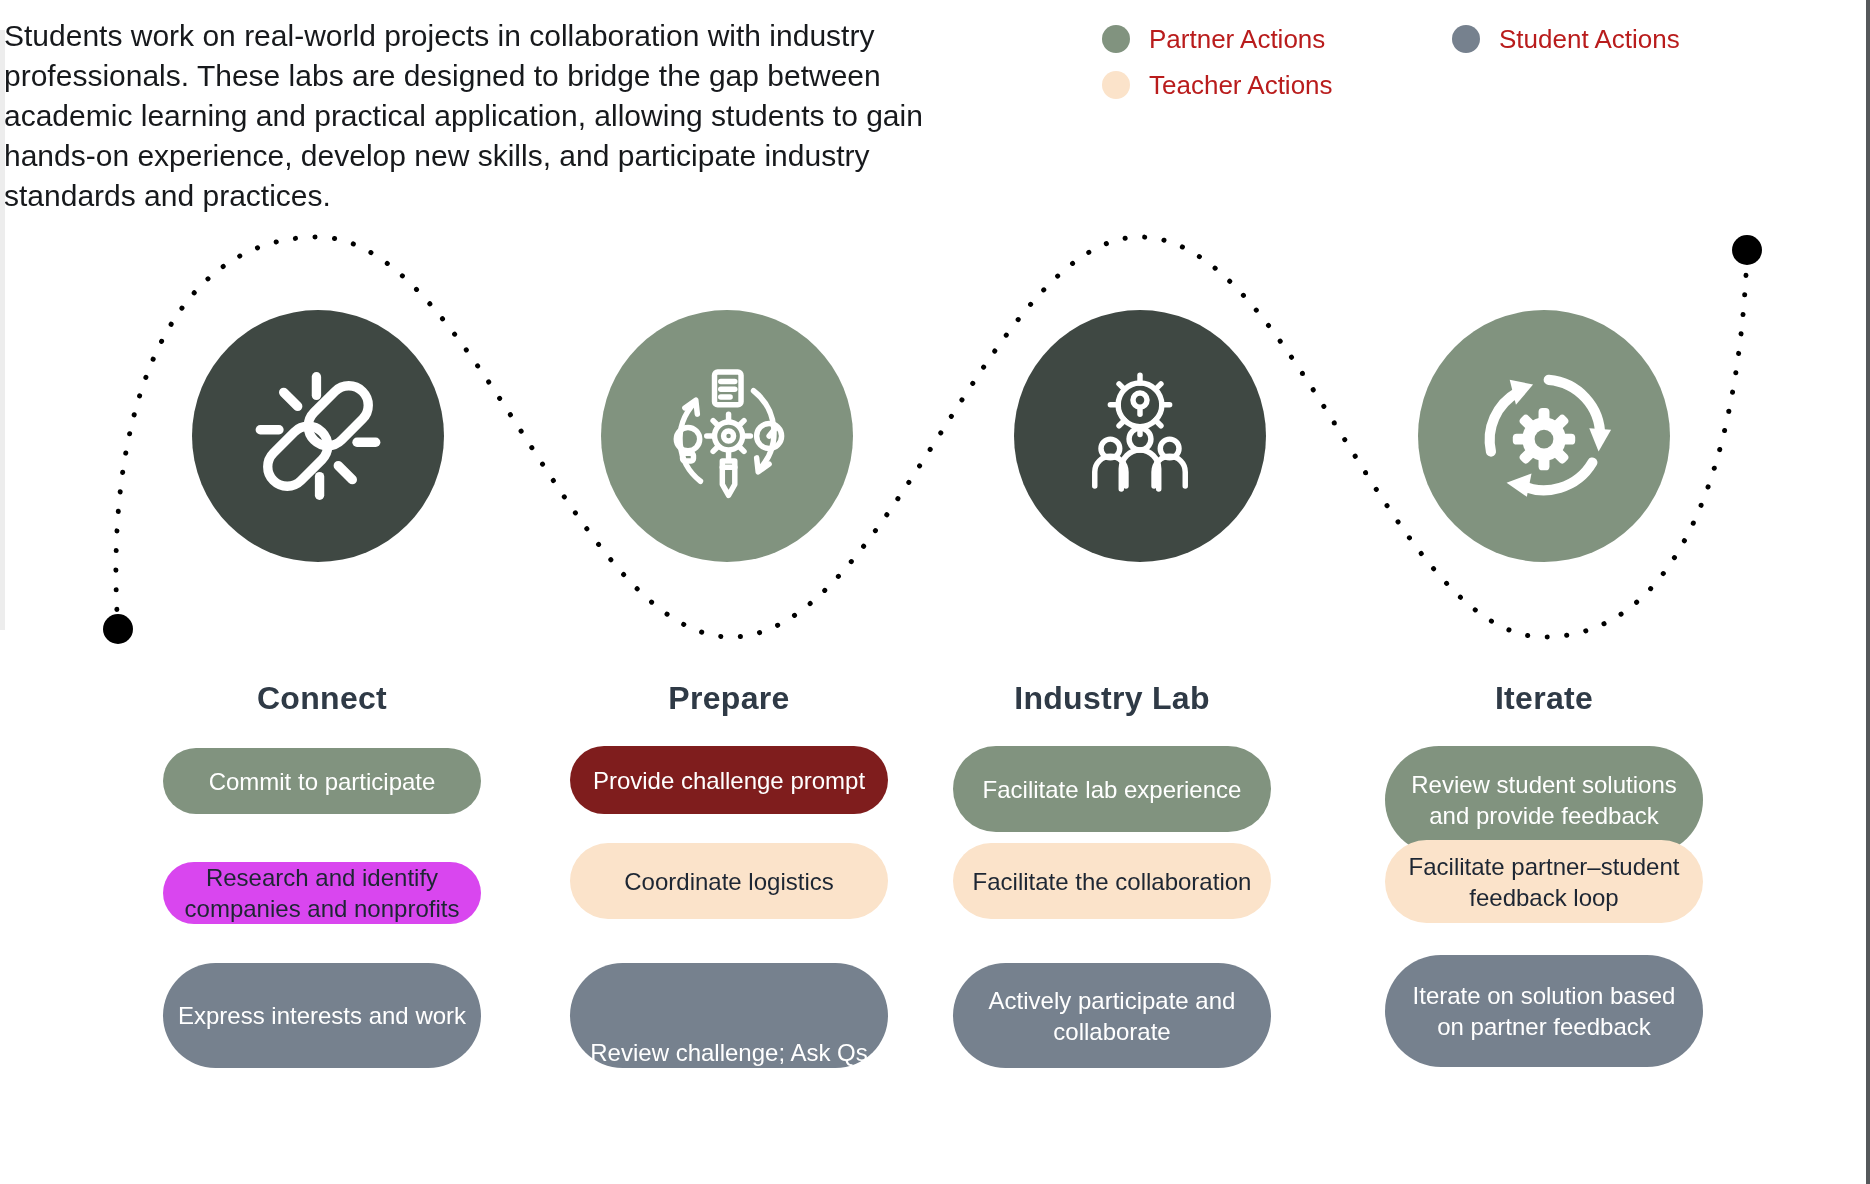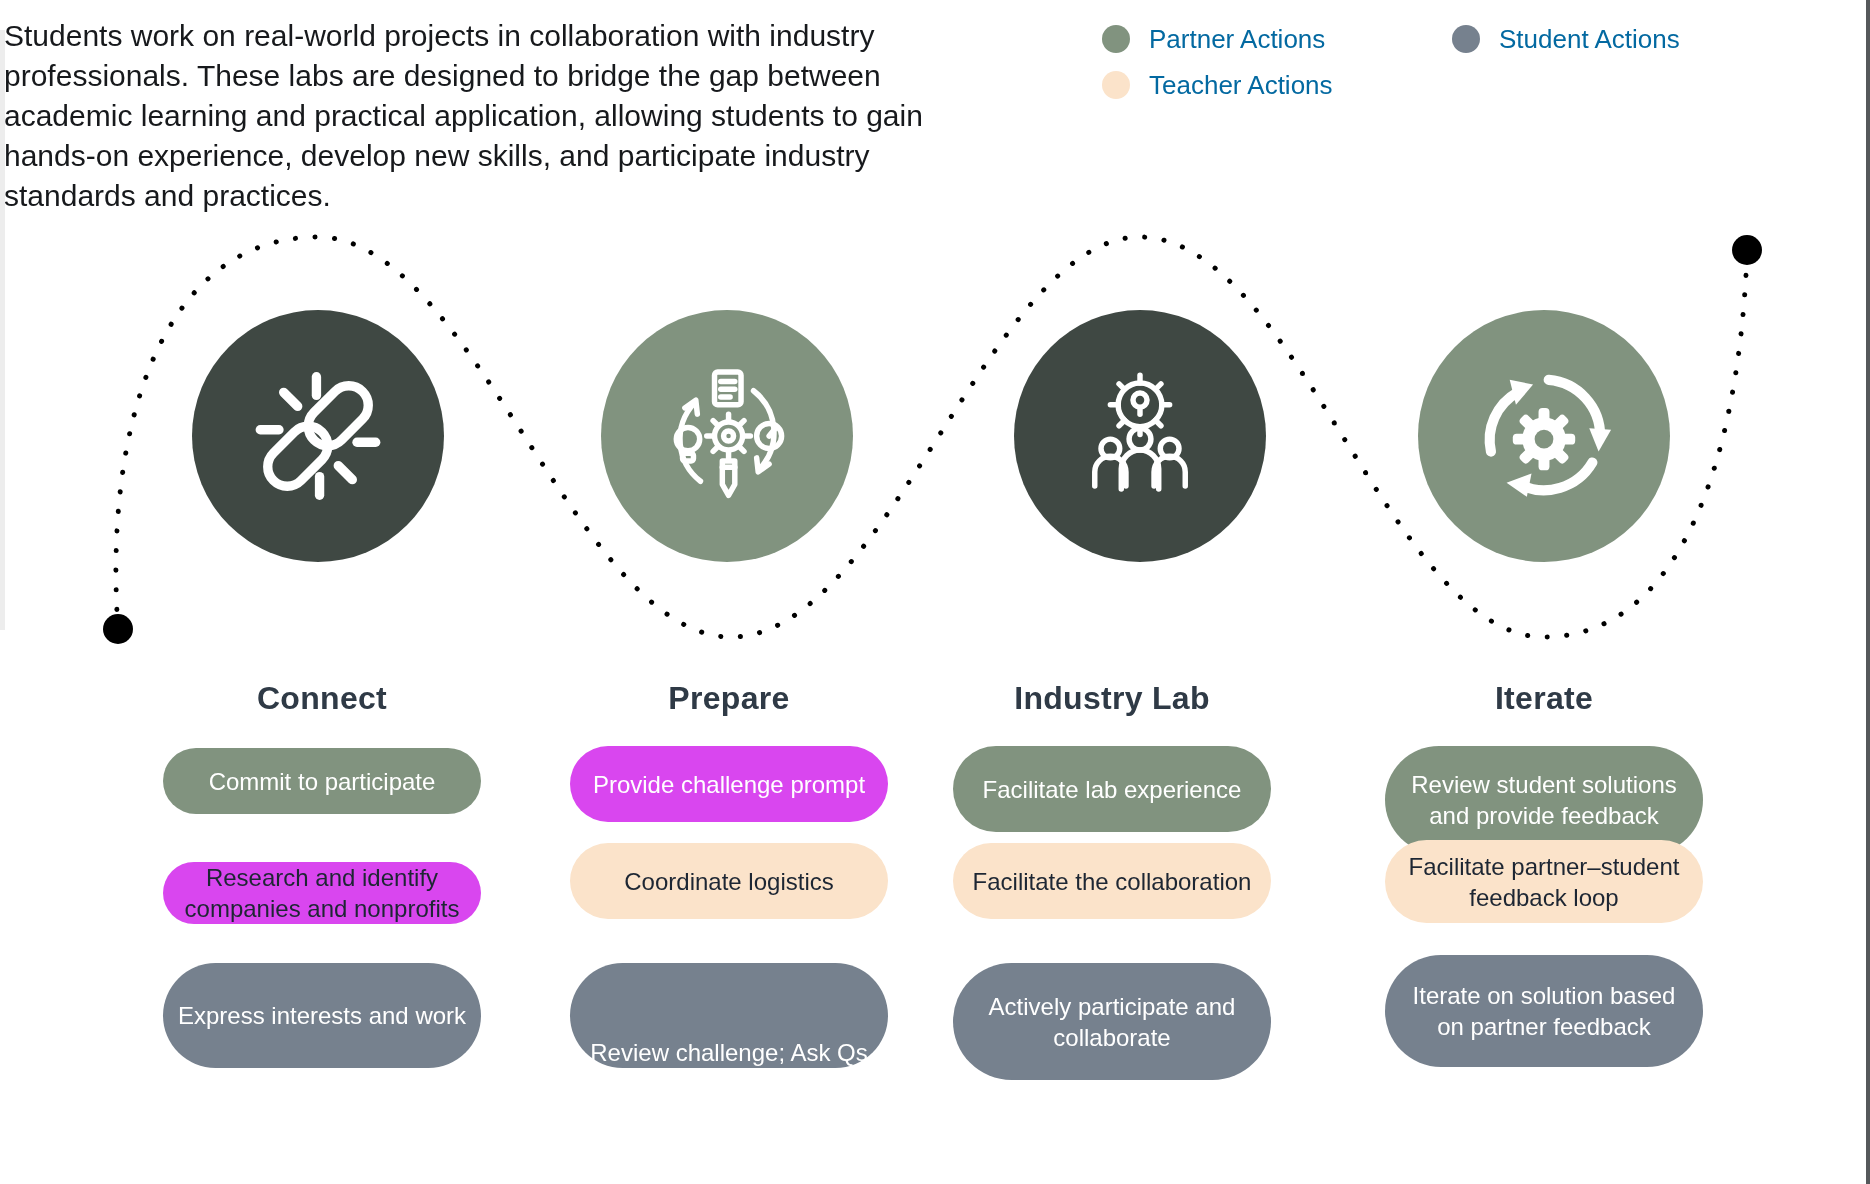--- a/index.html
+++ b/index.html
@@ -7,21 +7,21 @@
     position:relative;width:1870px;height:1184px;background:#ffffff;overflow:hidden;
     font-family:"Liberation Sans","DejaVu Sans",sans-serif;color:#17191c;
   }
   
   .intro{position:absolute;left:4px;top:16px;font-size:30px;line-height:40px;color:#17191c;}
   .intro div{white-space:nowrap;}
   
   .legend{position:absolute;left:1102px;top:16px;display:grid;grid-template-columns:350px 360px;}
   .legend-item{display:flex;align-items:center;height:46px;gap:19px;}
   .legend-dot{width:28px;height:28px;border-radius:50%;flex:0 0 auto;}
-  .legend-label{font-size:26px;color:#0369a1;white-space:nowrap;}
+  .legend-label{font-size:26px;color:#b91c1c;white-space:nowrap;}
   
   .flow-svg{position:absolute;left:0;top:0;}
   
   .stage-circle{position:absolute;top:310px;width:252px;height:252px;border-radius:50%;
     display:flex;align-items:center;justify-content:center;}
   .stage-circle svg{width:156px;height:156px;}
   
   .stage-title{position:absolute;top:680px;width:318px;text-align:center;
     font-size:32px;font-weight:bold;color:#2f3a46;letter-spacing:.3px;}
   
@@ -168,37 +168,37 @@
   <div class="pill pill-partner" style="left: 163px; top: 748px; height: 66px; background: rgb(129, 147, 127);">
     <span style="white-space:nowrap;">Commit to participate</span>
   </div>
   <div class="pill pill-teacher" style="left: 163px; top: 846px; height: 62px; background: #d946ef; margin-top: 16px;">
     <span style="max-width:290px;">Research and identify companies and nonprofits</span>
   </div>
   <div class="pill pill-student" style="left: 163px; top: 963px; height: 105px; background: rgb(118, 129, 142);">
     <span style="white-space:nowrap;">Express interests and work</span>
   </div>
 
-  <div class="pill pill-partner" style="left: 570px; top: 746px; height: 76px; background: #d946ef;">
+  <div class="pill pill-partner" style="left: 570px; top: 746px; height: 68px; background: #7f1d1d;">
     <span style="white-space:nowrap;">Provide challenge prompt</span>
   </div>
   <div class="pill pill-teacher" style="left: 570px; top: 843px; height: 76px; background: rgb(251, 227, 202);">
     <span style="white-space:nowrap;">Coordinate logistics</span>
   </div>
   <div class="pill pill-student" style="left: 570px; top: 963px; height: 105px; background: rgb(118, 129, 142); align-items: flex-end;">
     <span style="white-space:nowrap;">Review challenge; Ask Qs</span>
   </div>
 
   <div class="pill pill-partner" style="left: 953px; top: 746px; height: 86px; background: rgb(129, 147, 127);">
     <span style="white-space:nowrap;">Facilitate lab experience</span>
   </div>
   <div class="pill pill-teacher" style="left: 953px; top: 843px; height: 76px; background: rgb(251, 227, 202);">
     <span style="white-space:nowrap;">Facilitate the collaboration</span>
   </div>
-  <div class="pill pill-student" style="left: 953px; top: 963px; height: 117px; background: rgb(118, 129, 142);">
+  <div class="pill pill-student" style="left: 953px; top: 963px; height: 105px; background: rgb(118, 129, 142);">
     <span style="max-width:290px;">Actively participate and collaborate</span>
   </div>
 
   <div class="pill pill-partner" style="left: 1385px; top: 746px; height: 108px; background: rgb(129, 147, 127);">
     <span style="max-width:283px;">Review student solutions and provide feedback</span>
   </div>
   <div class="pill pill-teacher" style="left: 1385px; top: 840px; height: 83px; background: rgb(251, 227, 202);">
     <span style="max-width:300px;">Facilitate partner–student feedback loop</span>
   </div>
   <div class="pill pill-student" style="left: 1385px; top: 955px; height: 112px; background: rgb(118, 129, 142);">

